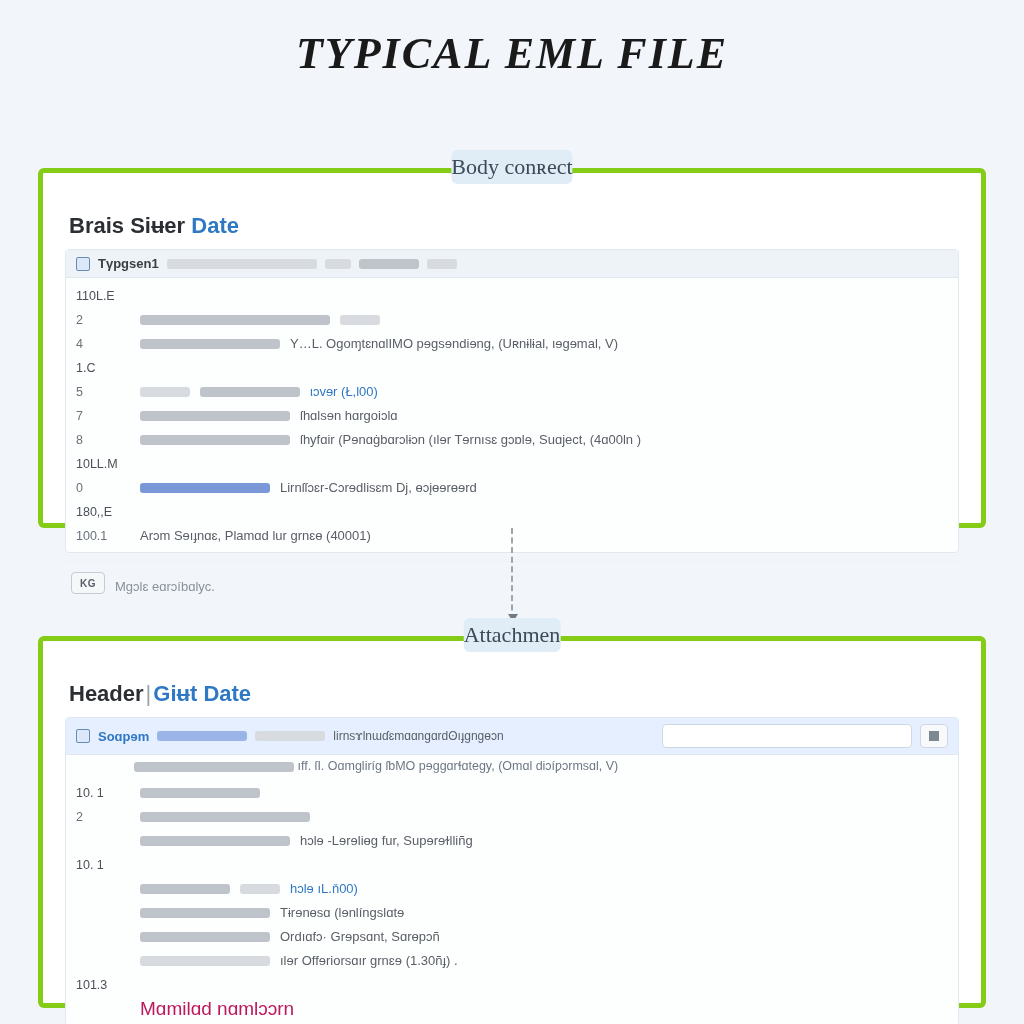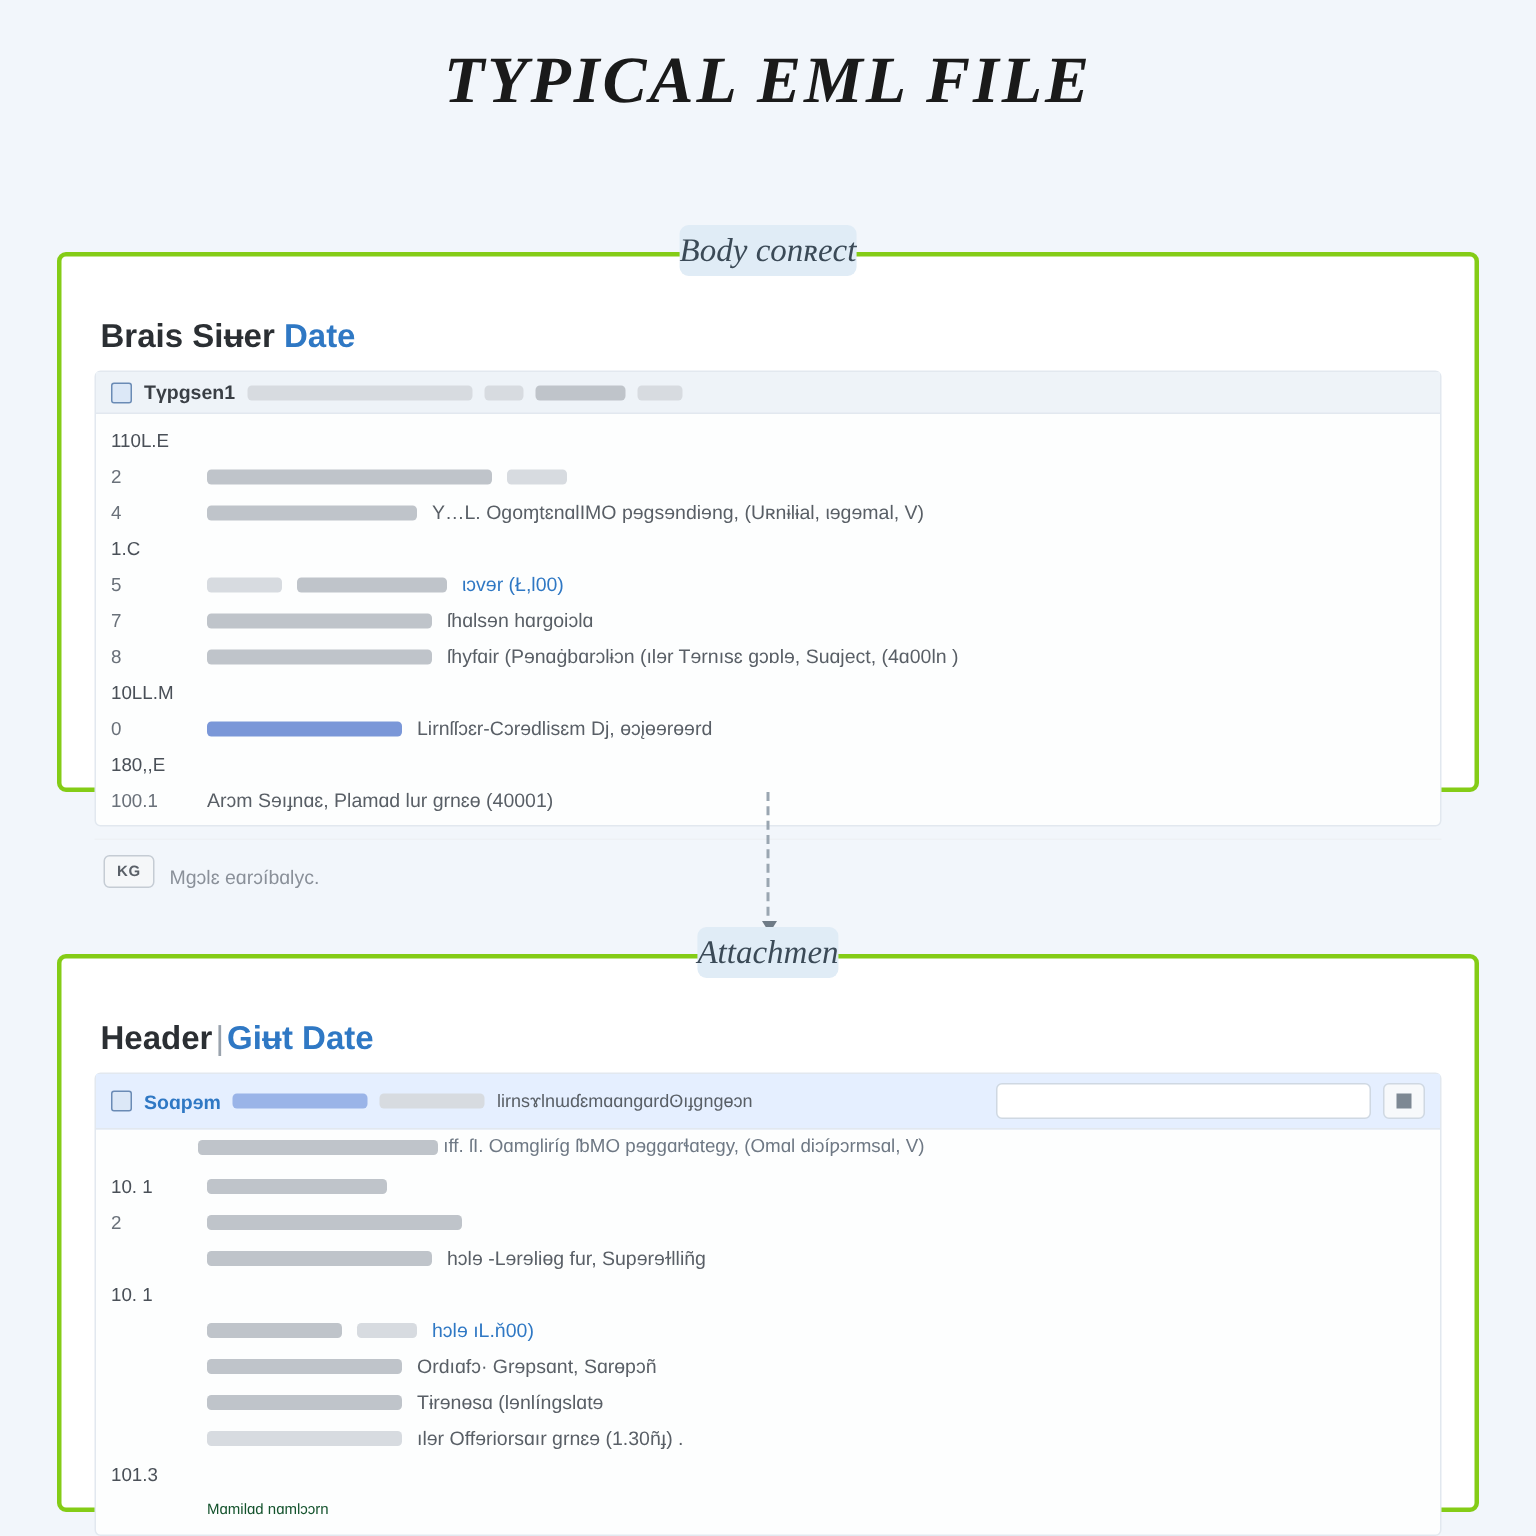--- a/index.html
+++ b/index.html
@@ -25,21 +25,20 @@
 
   .section-label {
     position: absolute;
     left: 50%;
     transform: translateX(-50%);
     background: #e0ecf6;
     color: #3b4a57;
     padding: 4px 0;
     border-radius: 6px;
     font-family: Georgia, "Times New Roman", serif;
-    font-style: italic;
     font-size: 22px;
     z-index: 5;
   }
   #label-body { top: 150px; }
   #label-attach { top: 618px; }
 
   .connector {
     position: absolute;
     left: 50%;
     top: 528px;
@@ -55,21 +54,21 @@
     bottom: -2px; left: -5px;
     border-left: 5px solid transparent;
     border-right: 5px solid transparent;
     border-top: 8px solid #6f7b86;
   }
 
   .panel {
     position: absolute;
     left: 38px; right: 38px;
     background: #ffffff;
-    border: 3px solid #84cc16;
+    border: 5px solid #84cc16;
     border-radius: 6px;
     padding: 22px 22px 18px 22px;
   }
   #panel-body { top: 168px; height: 360px; }
   #panel-attach { top: 636px; height: 372px; }
 
   .panel-heading {
     font-size: 22px;
     font-weight: 700;
     color: #2b2f33;
@@ -106,21 +105,21 @@
   .bar.md { background: #bfc4ca; }
   .bar.bl { background: #9ab4e8; }
   .bar.db { background: #7a97d8; }
 
   .rows { padding: 6px 10px 4px 10px; font-size: 13px; color: #555; }
   .row { display: flex; align-items: center; gap: 10px; padding: 3px 0; line-height: 18px; min-height: 20px; }
   .gut { width: 54px; text-align: left; color: #6a717a; flex: 0 0 54px; font-size: 12.5px; }
   .gut.section { color: #4a5058; }
   .txt { color: #595f66; white-space: nowrap; }
   .lnk { color: #2f78c4; }
-  .lnk-sm { color: #14532d; font-size: 10px; }
+  .lnk-sm { color: #be185d; font-size: 19px; }
 
   .foot {
     display: flex; align-items: flex-end; gap: 10px;
     padding: 10px 6px 2px 6px;
     font-size: 13px; color: #8a9099;
     border-top: 1px solid #eef1f5;
     margin-top: 8px;
   }
   .pill {
     display:inline-flex; align-items:center; justify-content:center;
@@ -270,26 +269,26 @@
         </div>
       <div class="row">
           <span class="gut"></span>
           <span class="bar md" style="width:90px"></span>
           <span class="bar lt" style="width:40px"></span>
           <span class="txt lnk">hɔlɘ ıL.ň00)</span>
         </div>
       <div class="row">
           <span class="gut"></span>
           <span class="bar md" style="width:130px"></span>
+          <span class="txt">Tɨrɘnɵsɑ (lɘnlíngslɑtɘ</span>
+        </div>
+      <div class="row">
+          <span class="gut"></span>
+          <span class="bar md" style="width:130px"></span>
           <span class="txt">Ordıɑfɔ· Grɘpsɑnt, Sɑrɵpɔñ</span>
-        </div>
-      <div class="row">
-          <span class="gut"></span>
-          <span class="bar md" style="width:130px"></span>
-          <span class="txt">Tɨrɘnɵsɑ (lɘnlíngslɑtɘ</span>
         </div>
       <div class="row">
           <span class="gut"></span>
           <span class="bar lt" style="width:130px"></span>
           <span class="txt">ılɘr Offɘriorsɑır grnɛɘ  (1.30ñɟ) .</span>
         </div>
       <div class="row">
           <span class="gut section">101.3</span>
         </div>
       <div class="row">

